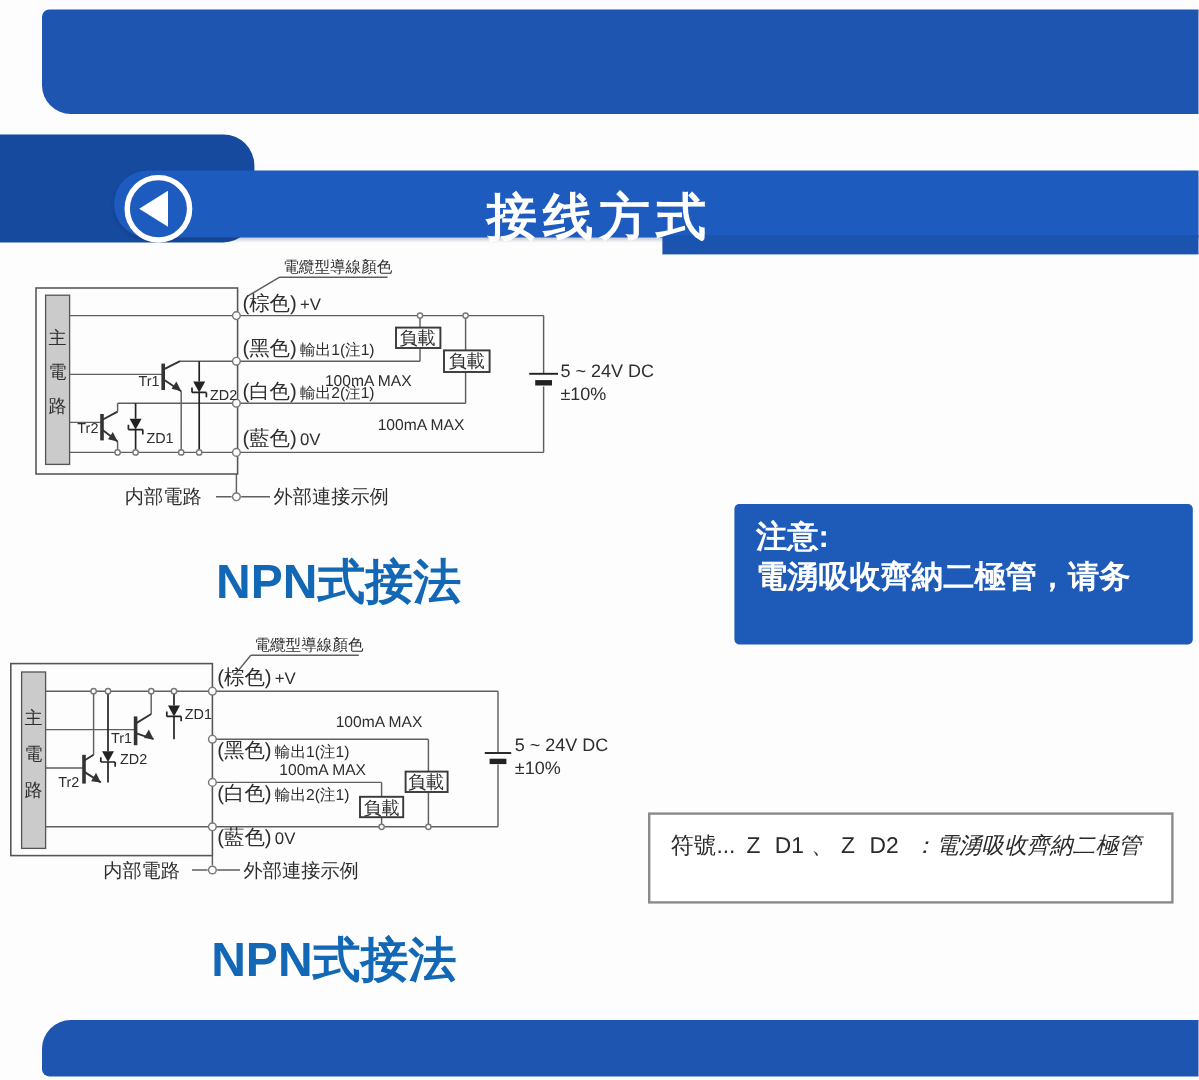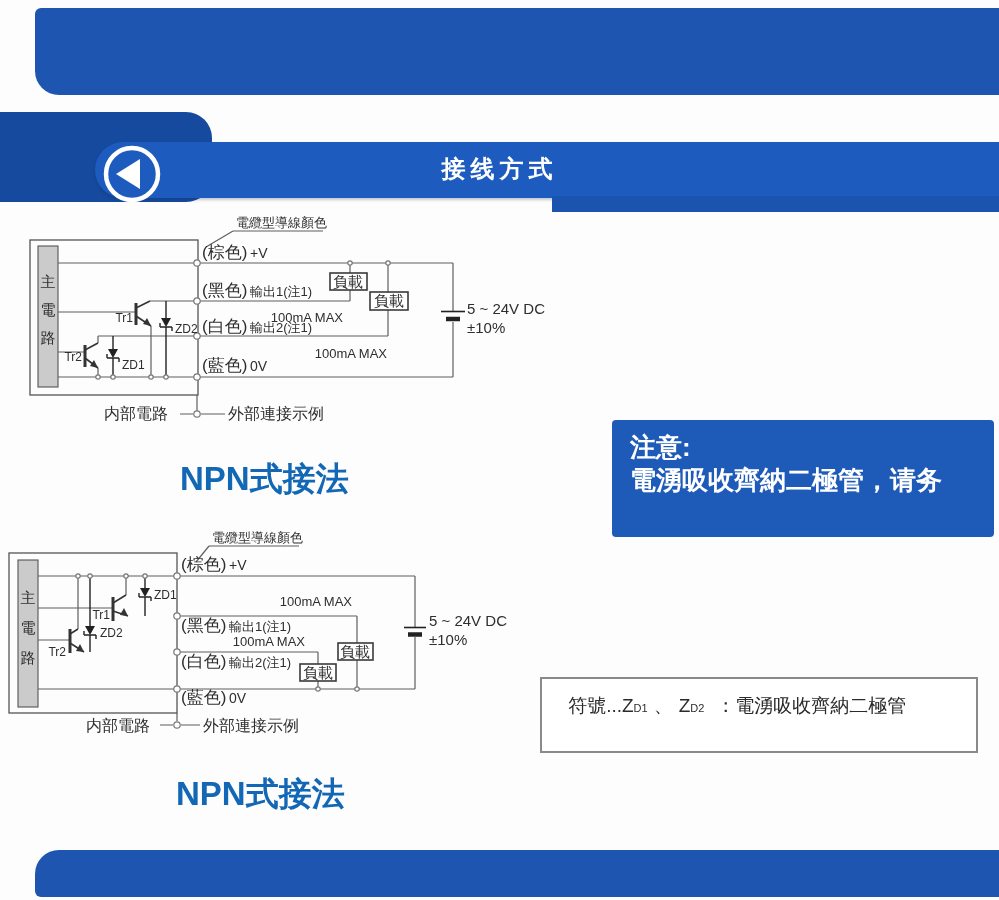--- a/index.html
+++ b/index.html
@@ -10,39 +10,39 @@
              background:#1e55b0;border-radius:6px 0 0 24px;}
   .strip-bottom{position:absolute;left:35px;top:850px;width:964px;height:47px;
              background:#1e55b0;border-radius:24px 0 0 6px;}
   
   .ribbon{position:absolute;left:0;top:112px;width:212px;height:90px;
           background:#164a9e;border-radius:0 26px 26px 0;}
   .header-bar{position:absolute;left:95px;top:142px;width:904px;height:56px;
           background:#1d5bbf;border-radius:28px 0 0 28px;box-shadow:0 2px 3px rgba(20,40,90,.25);}
   .header-step{position:absolute;left:552px;top:196px;width:447px;height:16px;background:#1b54ae;}
   .page-title{position:absolute;left:0;top:153px;width:999px;text-align:center;color:#fff;
-          font-size:24px;font-weight:bold;letter-spacing:5px;}
+          font-size:42px;font-weight:bold;letter-spacing:5px;}
   .back-btn{position:absolute;left:102px;top:144px;width:60px;height:60px;cursor:pointer;}
   
-  .section-title{position:absolute;color:#1368b5;font-size:33px;font-weight:bold;}
+  .section-title{position:absolute;color:#1368b5;font-size:40px;font-weight:bold;}
   .st-npn{left:180px;top:457px;}
   .st-pnp{left:176px;top:772px;}
   
   .note-box{position:absolute;left:612px;top:420px;width:382px;height:117px;background:#1e5ab8;
           border-radius:4px;color:#fff;font-size:26px;font-weight:bold;line-height:33px;
           padding:11px 0 0 18px;box-sizing:border-box;}
   
   .legend-box{position:absolute;left:540px;top:677px;width:438px;height:76px;background:#fff;
           border:2px solid #8a8a8a;box-sizing:border-box;color:#2b2b2b;font-size:19px;
           padding:12px 0 0 17px;}
   .legend-row{line-height:29px;white-space:nowrap;}
-  .lg-prefix{display:inline-block;width:63px;text-align:right;}
-  .lg-sub{font-size:11px;}
+  .lg-prefix{display:inline-block;width:63px;}
+  .lg-sub{font-size:19px;margin-left:12px;}
   .lg-sep{margin:0 6px;}
-  .lg-desc{margin-left:12px;}
+  .lg-desc{margin-left:12px;font-style:italic;}
   
   .diagram-layer{position:absolute;left:0;top:0;}
   .diagram-layer text{font-family:"Liberation Sans",sans-serif;fill:#2e2e2e;}
 </style>
 </head>
 <body>
 
 <div class="page">
 
   <div class="strip-top"></div>

